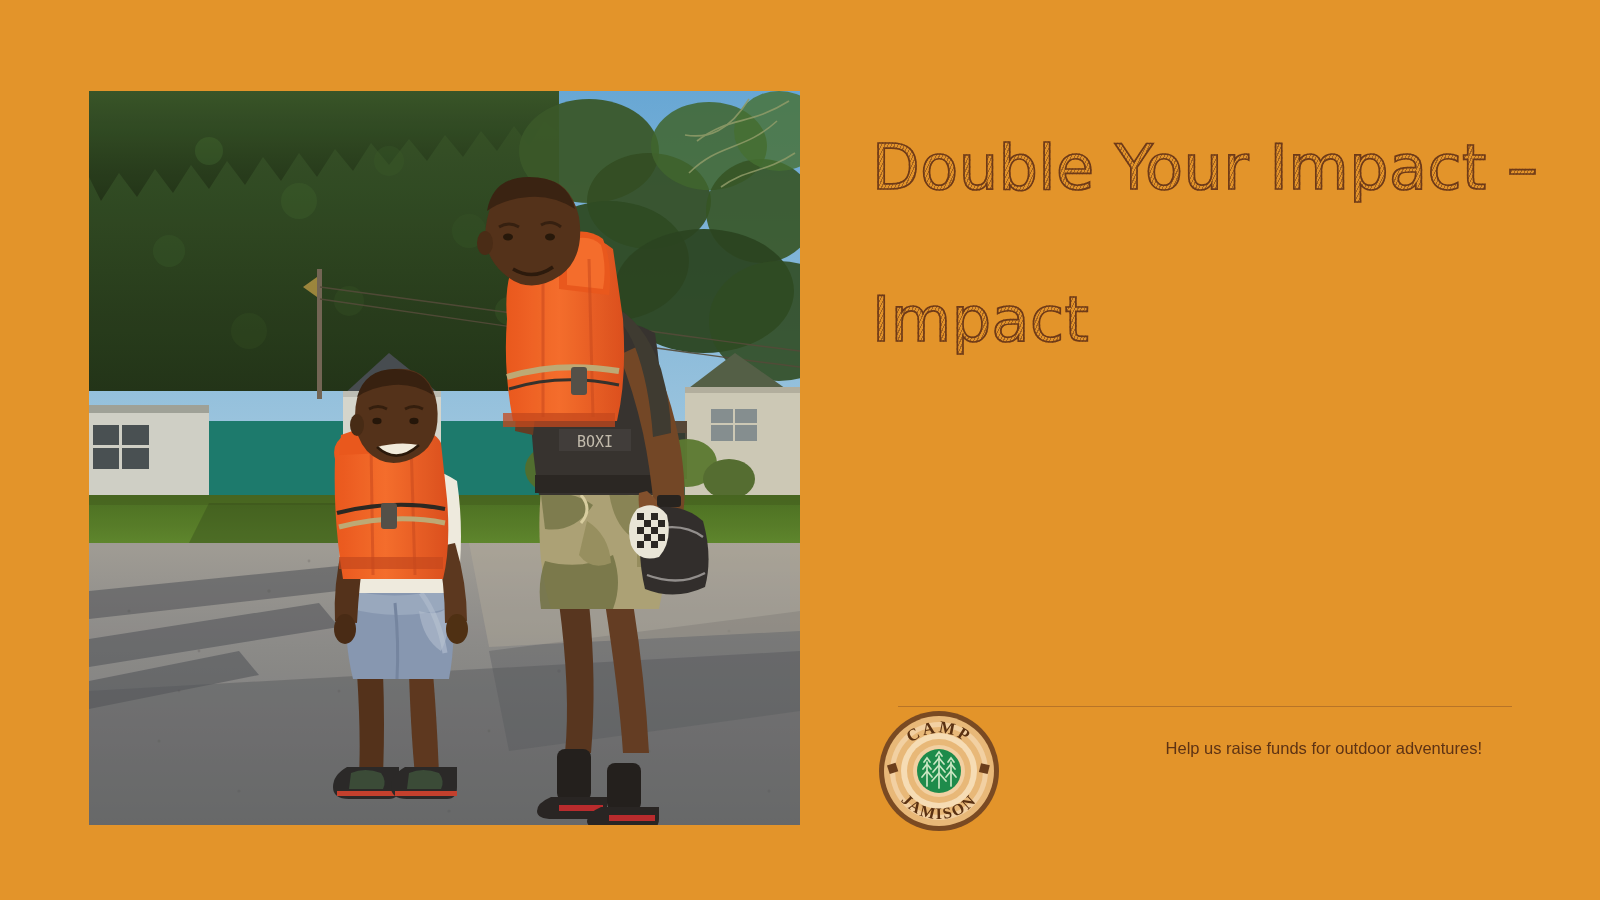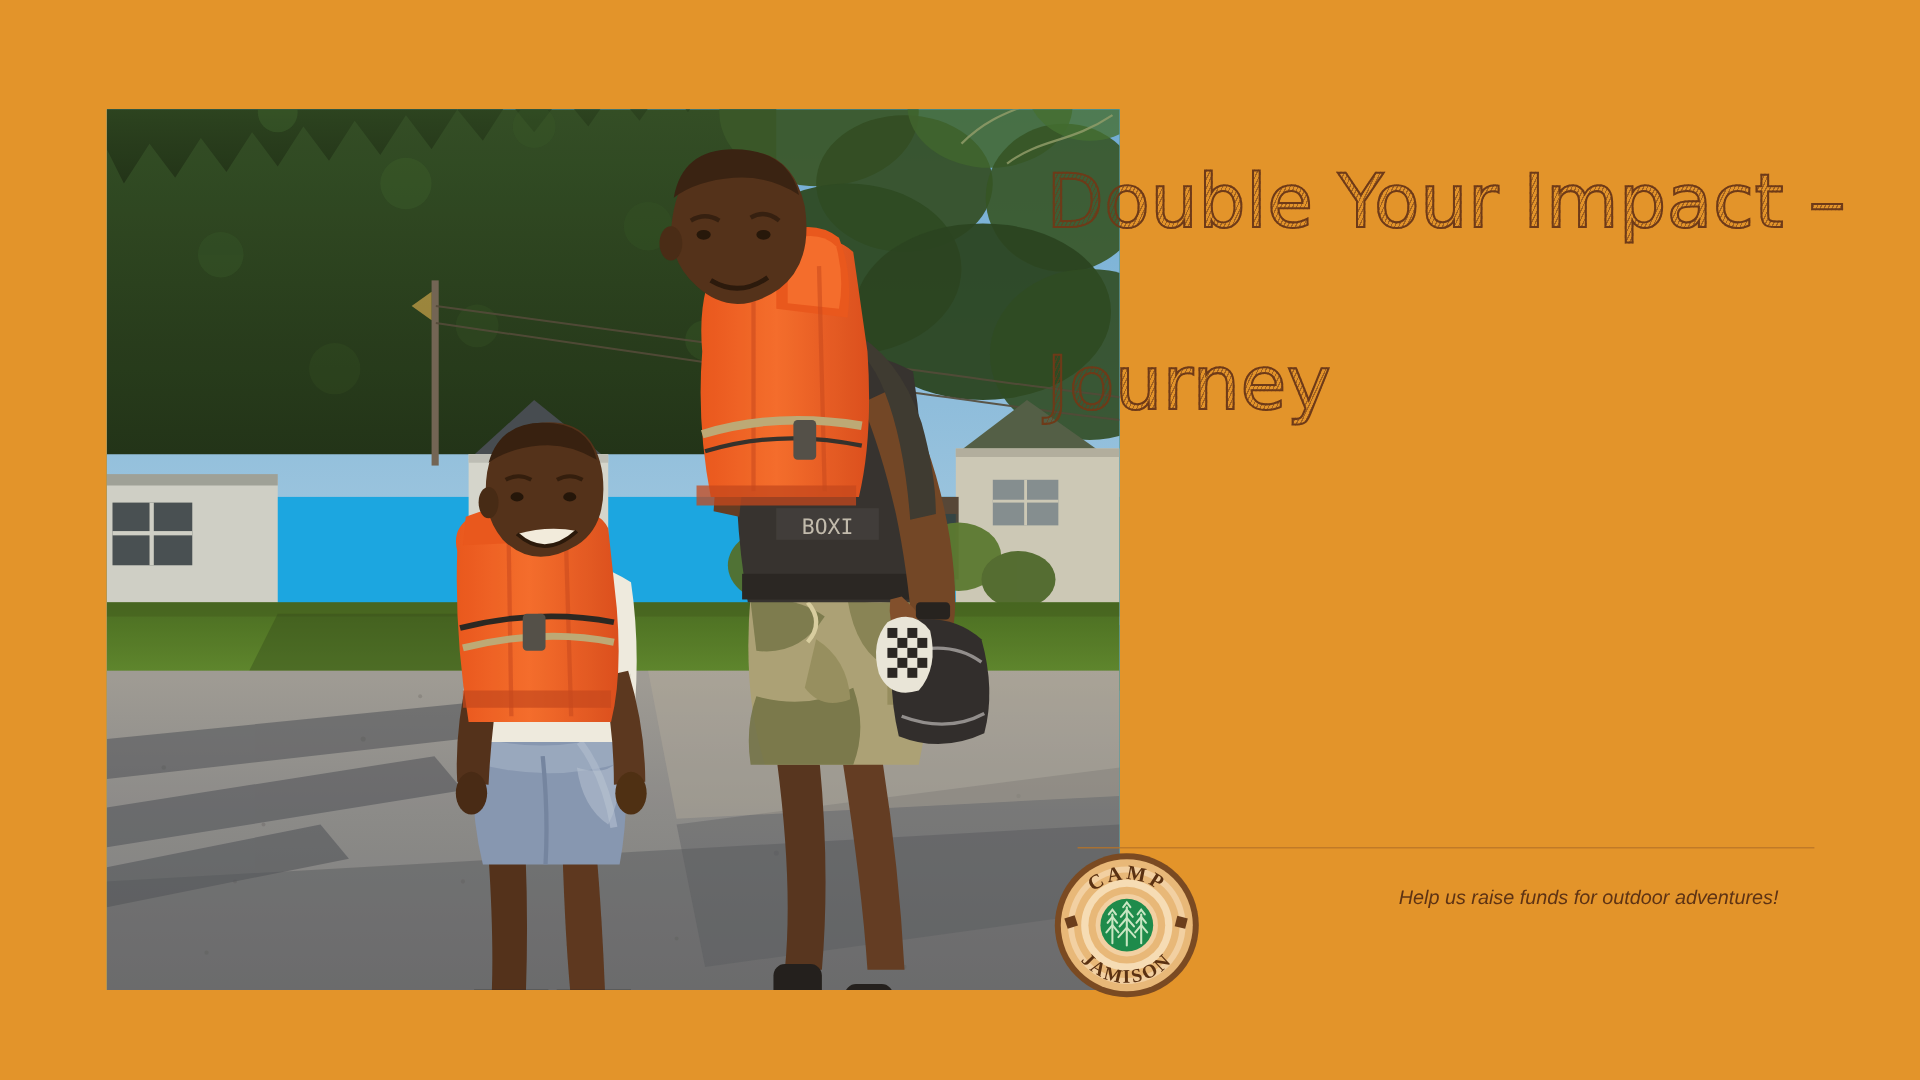--- a/index.html
+++ b/index.html
@@ -20,24 +20,24 @@
     height: 900px;
     background: #E3942A;
     overflow: hidden;
   }
 
   
   .photo-frame {
     position: absolute;
     left: 89px;
     top: 91px;
-    width: 844px;
+    width: 711px;
     height: 734px;
     overflow: hidden;
-    background: #0ea5e9;
+    background: #0f766e;
   }
   .photo-svg { display: block; width: 100%; height: 100%; }
 
   
   .headline {
     position: absolute;
     left: 838px;
     top: 88px;
     width: 690px;
     color: #6E3A18;
@@ -82,21 +82,20 @@
   .tagline {
     position: absolute;
     right: 118px;
     top: 737px;
     color: #5E3314;
     font-size: 16.5px;
     line-height: 22px;
     font-family: "Liberation Sans", sans-serif;
     text-align: right;
     white-space: nowrap;
-    font-style: italic;
   }
 
   
   .logo {
     position: absolute;
     left: 876px;
     top: 708px;
     width: 126px;
     height: 126px;
   }
@@ -410,21 +409,21 @@
             <rect x="569" y="443" width="7" height="7"></rect>
           <rect x="548" y="450" width="7" height="7"></rect>
             <rect x="562" y="450" width="7" height="7"></rect>
         </g>
       </g>
 
       <rect x="0" y="0" width="711" height="734" fill="#FFB45A" opacity="0.06"></rect>
     </svg>
   </div>
 
-  <h1 class="headline"><span class="sketch">Double Your Impact –</span><br><br><span class="sketch">Journey</span></h1>
+  <h1 class="headline"><span class="sketch">Double Your Impact –</span><br><br><span class="sketch">Impact</span></h1>
 
   <div class="footer-divider"></div>
 
   <div class="logo">
     <svg viewBox="0 0 126 126">
       <defs>
         <path id="arcTop" d="M 20,68 A 43,43 0 0 1 106,68" fill="none"></path>
         <path id="arcBottom" d="M 14,62 A 49,49 0 0 0 112,62" fill="none"></path>
       </defs>
 

